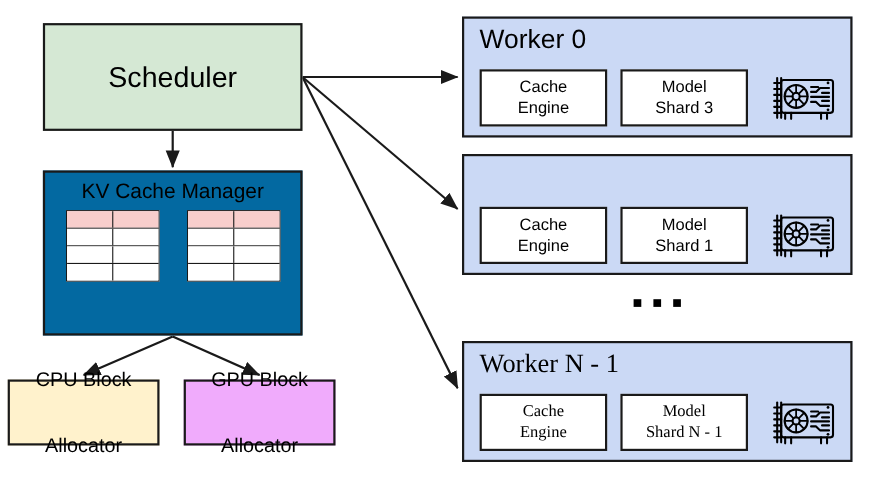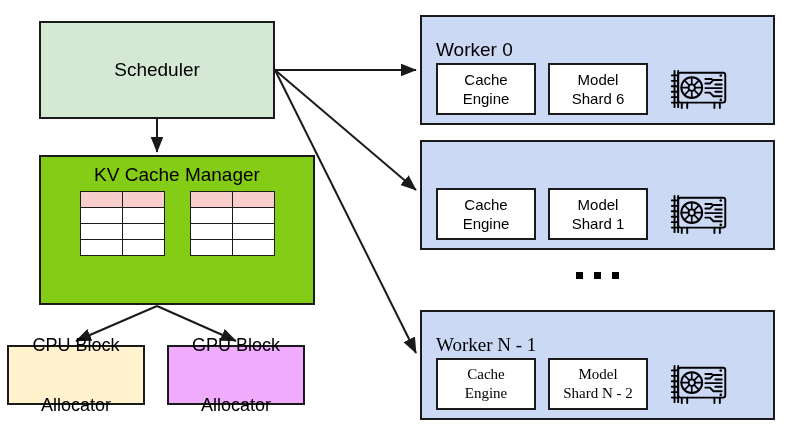--- a/index.html
+++ b/index.html
@@ -36,29 +36,29 @@
   
   .scheduler {
     left: 39px;
     top: 21px;
     width: 236px;
     height: 98px;
     background: #d5e8d4;
     display: flex;
     align-items: center;
     justify-content: center;
-    font-size: 19px;
+    font-size: 26px;
   }
   
   .kvcm {
     left: 39px;
     top: 155px;
-    width: 276px;
+    width: 236px;
     height: 150px;
-    background: #84cc16;
+    background: #0369a1;
     display: flex;
     flex-direction: column;
     align-items: center;
     padding-top: 5px;
   }
   .kvcm-title {
     font-size: 19px;
     line-height: 25px;
     margin-bottom: 4px;
   }
@@ -123,34 +123,34 @@
     height: 110px;
     background: #cbd9f5;
     padding: 0;
   }
   .worker-0 { top: 15px; }
   .worker-1 { top: 140px; }
   .worker-n { top: 310px; font-family: Liberation Serif, serif; }
   .worker-title {
     position: absolute;
     left: 14px;
-    top: 22px;
-    font-size: 19px;
+    top: 6px;
+    font-size: 24px;
   }
   .worker-inner {
     position: absolute;
     left: 14px;
     top: 46px;
     display: flex;
     align-items: center;
     gap: 12px;
   }
   .wbox {
     box-sizing: border-box;
-    width: 100px;
+    width: 116px;
     height: 52px;
     border: 2px solid #1a1a1a;
     background: #ffffff;
     display: flex;
     flex-direction: column;
     align-items: center;
     justify-content: center;
     font-size: 15px;
     line-height: 19px;
     text-align: center;
@@ -263,21 +263,21 @@
 
   <div class="node worker worker-0">
     <div class="worker-title">Worker 0</div>
     <div class="worker-inner">
       <div class="wbox">
         <span>Cache</span>
         <span>Engine</span>
       </div>
       <div class="wbox">
         <span>Model</span>
-        <span>Shard 6</span>
+        <span>Shard 3</span>
       </div>
       <svg class="gpu-icon" viewBox="0 0 64 52" xmlns="http://www.w3.org/2000/svg">
         <g fill="none" stroke="#000000" stroke-width="2.1" stroke-linejoin="round" stroke-linecap="round">
           <path d="M5 6 L5 46"></path>
           <path d="M9 6 L9 46"></path>
           <path d="M2 11 L9 11 M2 17 L9 17 M2 23 L9 23 M2 29 L9 29 M2 35 L9 35 M2 41 L9 41"></path>
           <rect x="9" y="8" width="52" height="33" rx="2.5"></rect>
           <path d="M13 41 L13 47 M19 41 L19 47 M49 41 L49 47 M55 41 L55 47"></path>
           <circle cx="24" cy="24.5" r="11.5"></circle>
           <circle cx="24" cy="24.5" r="3.6"></circle>
@@ -334,21 +334,21 @@
 
   <div class="node worker worker-n">
     <div class="worker-title">Worker N - 1</div>
     <div class="worker-inner">
       <div class="wbox">
         <span>Cache</span>
         <span>Engine</span>
       </div>
       <div class="wbox">
         <span>Model</span>
-        <span>Shard N - 2</span>
+        <span>Shard N - 1</span>
       </div>
       <svg class="gpu-icon" viewBox="0 0 64 52" xmlns="http://www.w3.org/2000/svg">
         <g fill="none" stroke="#000000" stroke-width="2.1" stroke-linejoin="round" stroke-linecap="round">
           <path d="M5 6 L5 46"></path>
           <path d="M9 6 L9 46"></path>
           <path d="M2 11 L9 11 M2 17 L9 17 M2 23 L9 23 M2 29 L9 29 M2 35 L9 35 M2 41 L9 41"></path>
           <rect x="9" y="8" width="52" height="33" rx="2.5"></rect>
           <path d="M13 41 L13 47 M19 41 L19 47 M49 41 L49 47 M55 41 L55 47"></path>
           <circle cx="24" cy="24.5" r="11.5"></circle>
           <circle cx="24" cy="24.5" r="3.6"></circle>

